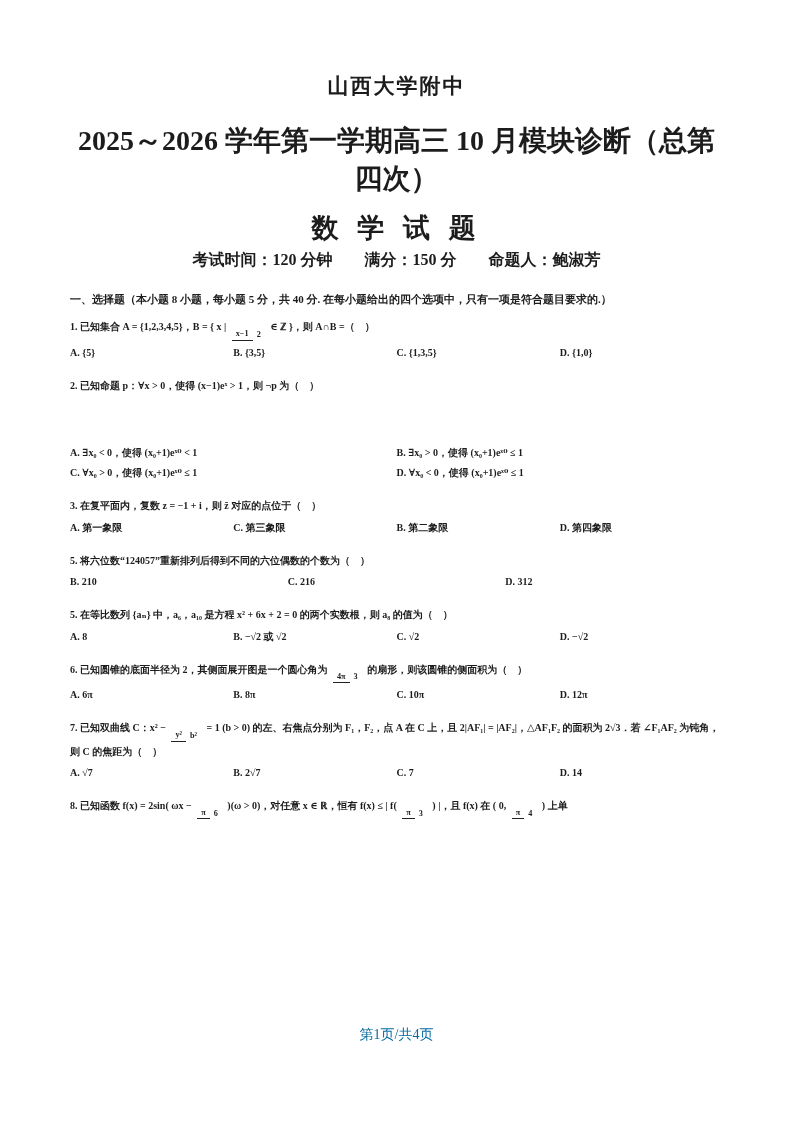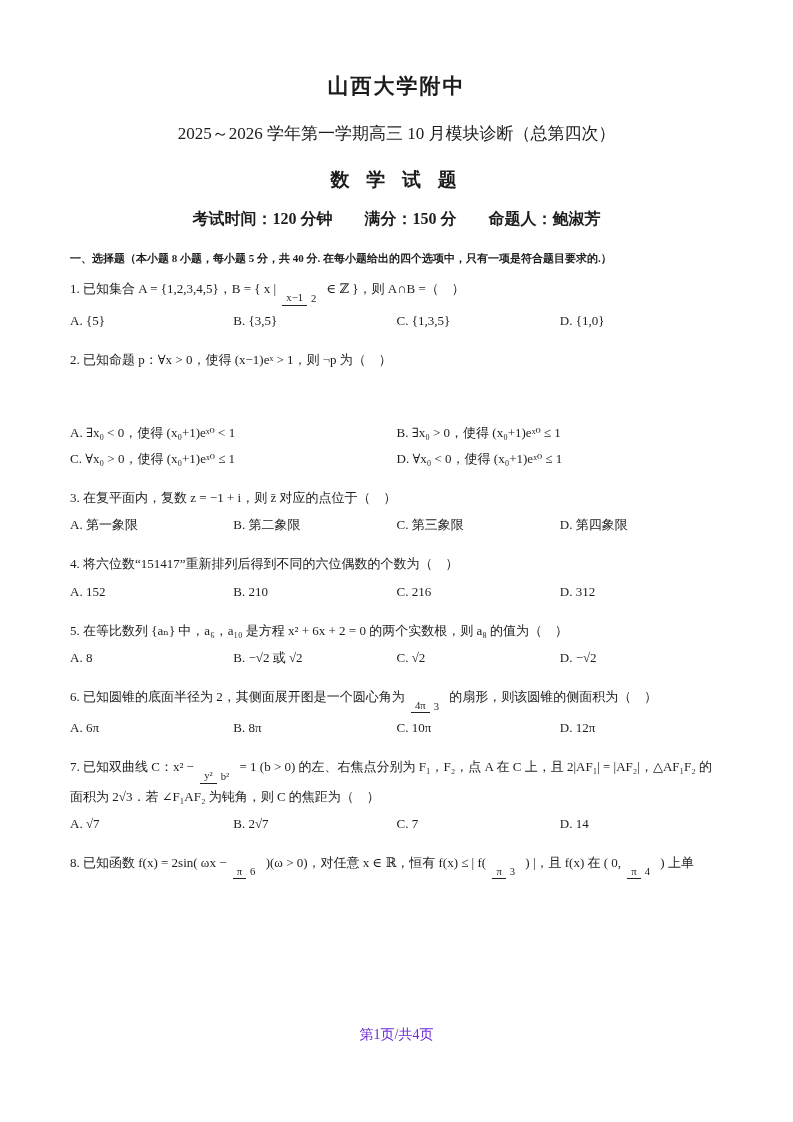--- a/index.html
+++ b/index.html
@@ -8,44 +8,44 @@
     width:793px; height:1122px;
     font-family:"Liberation Serif","DejaVu Serif",serif;
     color:#1c1c1c;
     position:relative;
     overflow:hidden;
   }
   .page { width:793px; height:936px; padding:72px 70px 0 70px; position:relative; background:#fff; }
 
   .header { text-align:center; }
   .school-title   { font-size:21px; font-weight:bold; letter-spacing:2px; margin-bottom:22px; }
-  .exam-title     { font-size:17px; font-weight:normal; margin-bottom:22px; }
-  .subject-title  { font-size:19px; font-weight:bold; letter-spacing:6px; margin-bottom:16px; }
+  .exam-title     { font-size:28px; font-weight:bold; margin-bottom:12px; }
+  .subject-title  { font-size:27px; font-weight:bold; letter-spacing:6px; margin-bottom:4px; }
   .exam-info      { font-size:16px; font-weight:bold; margin-bottom:18px; }
 
   .section-heading { font-size:11px; font-weight:bold; line-height:1.85; margin-bottom:8px; }
 
-  .question { font-size:13px; margin-bottom:13px; }
+  .question { font-size:10px; margin-bottom:13px;font-weight:bold; }
   .stem { line-height:1.95; margin-bottom:2px; }
   .options { display:flex; line-height:2.0; }
   .options.cols-4 > span { flex:1 1 25%; }
   .options.cols-2 { flex-wrap:wrap;margin-top:48px; }
   .options.cols-2 > span { flex:0 0 50%; }
 
   .frac {
     display:inline-flex; flex-direction:row; align-items:center;
     vertical-align:-0.75em; font-size:0.82em; line-height:1.25;
     margin:0 3px; text-align:center;
   }
   .frac .num { border-bottom:1px solid #222; padding:0 4px; }
   .frac .den { padding:0 4px; }
 
   .footer {
     position:absolute; left:0; right:0; top:1026px;
-    text-align:center; font-size:14px; color:#6d28d9;
+    text-align:center; font-size:14px; color:#0369a1;
   }
 </style>
 </head>
 <body>
 
 <div class="page">
 
   <div class="header">
     <div class="school-title">山西大学附中</div>
     <div class="exam-title">2025～2026 学年第一学期高三 10 月模块诊断（总第四次）</div>
@@ -79,30 +79,29 @@
       <span>B. ∃x₀ &gt; 0，使得 (x₀+1)eˣ⁰ ≤ 1</span>
       <span>C. ∀x₀ &gt; 0，使得 (x₀+1)eˣ⁰ ≤ 1</span>
       <span>D. ∀x₀ &lt; 0，使得 (x₀+1)eˣ⁰ ≤ 1</span>
     </div>
   </div>
 
   <div class="question">
     <div class="stem">3. 在复平面内，复数 z = −1 + i，则 z̄ 对应的点位于（　）</div>
     <div class="options cols-4">
       <span>A. 第一象限</span>
+      <span>C. 第三象限</span>
       <span>B. 第二象限</span>
-      <span>C. 第三象限</span>
       <span>D. 第四象限</span>
     </div>
   </div>
 
   <div class="question">
-    <div class="stem">4. 将六位数“151417”重新排列后得到不同的六位偶数的个数为（　）</div>
+    <div class="stem">5. 将六位数“124057”重新排列后得到不同的六位偶数的个数为（　）</div>
     <div class="options cols-4">
-      <span>A. 152</span>
       <span>B. 210</span>
       <span>C. 216</span>
       <span>D. 312</span>
     </div>
   </div>
 
   <div class="question">
     <div class="stem">5. 在等比数列 {aₙ} 中，a₆，a₁₀ 是方程 x² + 6x + 2 = 0 的两个实数根，则 a₈ 的值为（　）</div>
     <div class="options cols-4">
       <span>A. 8</span>

